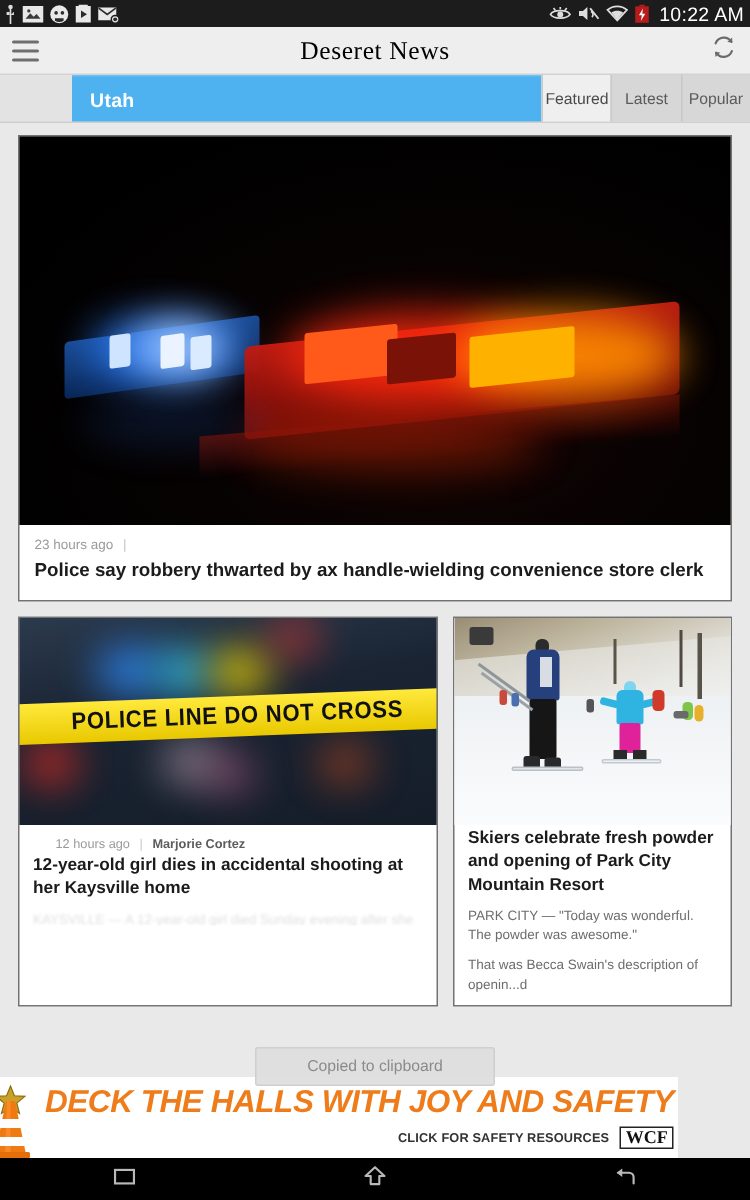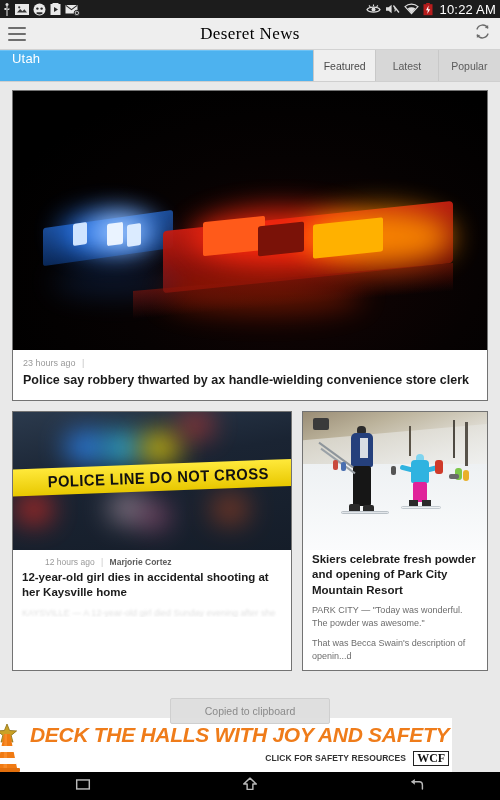--- a/index.html
+++ b/index.html
@@ -35,23 +35,24 @@
     font-family: "Liberation Serif", serif;
     font-size: 17px; color: #000000; letter-spacing: 0.4px;
     pointer-events:none;
   }
   .ab-right { z-index:2; }
 
   
   .tabbar { height: 32px; display: flex; background:#e3e3e3; border-bottom:1px solid #cfcfcf; }
   .section {
     flex: 0 0 313px; background: #4db2ef; color:#ffffff;
-    display:flex; align-items:flex-start; padding-left:12px;
-    font-size: 13px; font-weight: normal; letter-spacing:0.2px;
+    display:flex; align-items:center; padding-left:12px;
+    font-size: 13px; font-weight: bold; letter-spacing:0.2px;
     border-top:1px solid #6dc2f5;
+    margin-left:48px;
   }
   .tabs { flex:1; display:flex; }
   .tab {
     flex:1; display:flex; align-items:center; justify-content:center;
     font-size: 10.5px; color:#5b5b5b; background:#d7d7d7;
     border-left:1px solid #c8c8c8;
   }
   .tab.active { background:#efefef; color:#4a4a4a; }
 
   
@@ -68,21 +69,21 @@
   }
 
   .row { display:flex; gap: 10px; margin-top: 10px; }
   .col-left { width: 280px; }
   .col-right { width: 186px; }
 
   .thumb { width:100%; position:relative; overflow:hidden; }
   .thumb-police { height: 138px; background:#1d2838; }
   .thumb-ski { height: 138px; background:#e9eef2; }
 
-  .meta { padding: 7px 9px 1px 9px; font-size: 8.5px; color:#9a9a9a;margin-left:23px; }
+  .meta { padding: 7px 9px 1px 24px; font-size: 8.5px; color:#9a9a9a; }
   .meta b { font-weight:bold; color:#5c5c5c; }
   .meta .sep { color:#c9c9c9; margin:0 4px; }
   .headline { padding: 2px 9px 4px 9px; font-size:11.5px; font-weight:bold; color:#1b1b1b; line-height:1.32; }
   .excerpt { padding: 2px 9px 0 9px; font-size:9px; color:#6d6d6d; line-height:1.45; }
   .excerpt p { margin-bottom:7px; }
   .clipped { opacity:0.22; overflow:hidden; height:12px; }
 
   
   .glow { position:absolute; border-radius:50%; filter: blur(14px); }
   .bar { position:absolute; }

